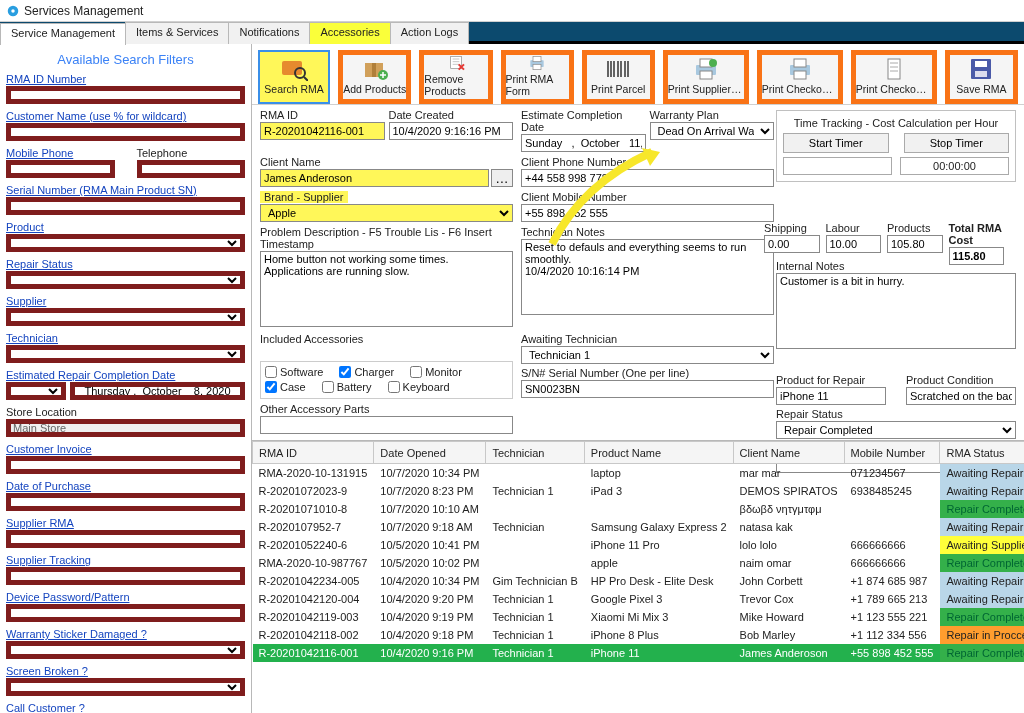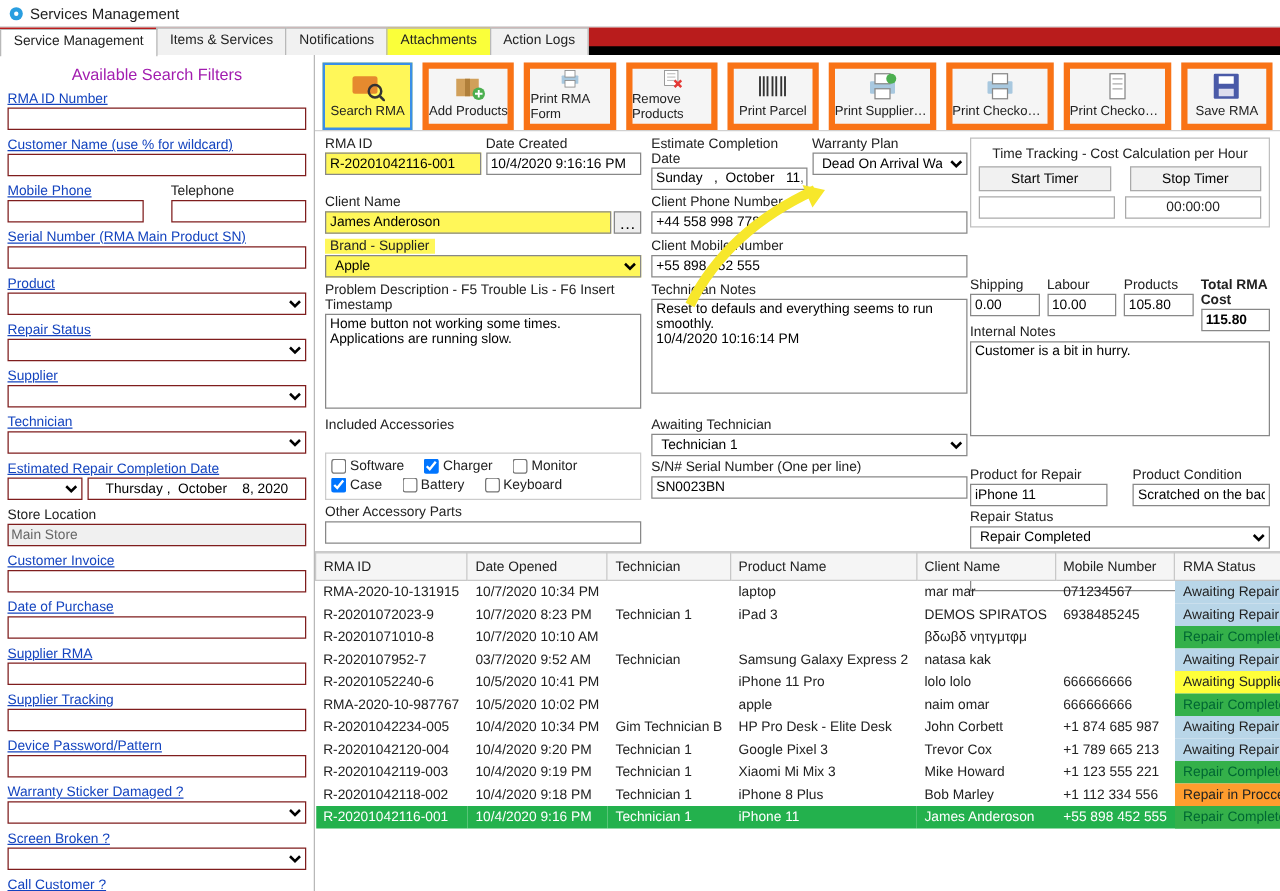--- a/index.html
+++ b/index.html
@@ -1,28 +1,28 @@
 <!DOCTYPE html>
 <html><head>
 <meta charset="utf-8">
 <style>
   * { box-sizing: border-box; margin: 0; padding: 0; }
   body { font-family: "Segoe UI", Tahoma, sans-serif; font-size: 11px; color: #222; background: #fff; overflow: hidden; width: 1024px; height: 713px; }
   .titlebar { display: flex; align-items: center; height: 22px; padding: 0 6px; background: #fff; border-bottom: 1px solid #d0d0d0; font-size: 12px; }
   .titlebar svg { margin-right: 4px; }
-  .tabs { display: flex; height: 22px; border-bottom: 7px solid #000000; background: #b91c1c; }
+  .tabs { display: flex; height: 22px; border-bottom: 3px solid #000000; background: #0c4a6e; }
   .tab { padding: 3px 10px 0; border: 1px solid #b8b8b8; border-bottom: none; margin-right: -1px; background: #f1f1f1; cursor: pointer; font-size: 11px; height: 22px; }
   .tab.active { background: #fff; position: relative; top: 1px; }
   .tab.hl { background: #faff3a; }
   .layout { display: flex; height: calc(713px - 44px); }
   .sidebar { width: 252px; border-right: 1px solid #b8b8b8; padding: 4px 6px; overflow-y: auto; }
-  .sidebar h3 { text-align: center; color: #a21caf; font-weight: normal; font-size: 13px; margin: 4px 0 6px; }
+  .sidebar h3 { text-align: center; color: #3b82f6; font-weight: normal; font-size: 13px; margin: 4px 0 6px; }
   .sidebar label { display: block; color: #1444bf; font-size: 11px; text-decoration: underline; margin-top: 6px; margin-bottom: 1px; }
   .sidebar label.plain { color: #222; text-decoration: none; }
-  .sidebar input, .sidebar select { width: 100%; height: 18px; border: 1px solid #7f1d1d; font-size: 11px; padding: 0 2px; background: #fff; }
+  .sidebar input, .sidebar select { width: 100%; height: 18px; border: 5px solid #7f1d1d; font-size: 11px; padding: 0 2px; background: #fff; }
   .sidebar .row2 { display: flex; gap: 22px; }
   .sidebar .row2 > div { flex: 1; }
   .sidebar .daterow { display: flex; gap: 4px; }
   .sidebar .daterow select { width: 60px; }
   .sidebar .daterow input { flex: 1; text-align: center; }
   .readonly { background: #f0f0f0 !important; color: #666; }
   .main { flex: 1; display: flex; flex-direction: column; overflow: hidden; position: relative; }
   .toolbar { display: flex; padding: 6px 6px 0; gap: 8px; border-bottom: 1px solid #d0d0d0; }
   .tool { width: 86px; height: 54px; border: 5px solid #f97316; background: #f5f5f5; display: flex; flex-direction: column; align-items: center; justify-content: center; font-size: 10.5px; cursor: pointer; padding-bottom: 2px; }
   .tool.active { border: 2px solid #3a8fe8; }
@@ -36,21 +36,21 @@
   .half { display: flex; gap: 4px; }
   .half .field { flex: 1; }
   .hl-input input, .hl-input select { background: #fff759 !important; }
   .hl-label label { background: #fff759; display: inline-block; padding: 0 4px; }
   .timer-box { border: 1px solid #c0c0c0; padding: 6px; position: absolute; right: 8px; top: 66px; width: 240px; }
   .timer-box .ttl { text-align: center; font-size: 11px; margin-bottom: 4px; }
   .timer-box .btns { display: flex; gap: 15px; margin-bottom: 4px; }
   .timer-box button { flex: 1; height: 20px; border: 1px solid #aaa; background: #f1f1f1; cursor: pointer; font-size: 11px; }
   .timer-box .disp { display: flex; gap: 8px; }
   .timer-box .disp div { flex: 1; border: 1px solid #aaa; height: 18px; text-align: center; line-height: 16px; font-size: 11px; }
-  .cost-row { position: absolute; right: 8px; top: 178px; display: flex; gap: 6px; width: 240px; }
+  .cost-row { position: absolute; right: 20px; top: 178px; display: flex; gap: 6px; width: 240px; }
   .cost-row .field { flex: 1; }
   .cost-row .field.total input { font-weight: bold; }
   .cost-row .field.total label { font-weight: bold; }
   .notes-right { position: absolute; right: 8px; top: 216px; width: 240px; }
   .repair-block { position: absolute; right: 8px; top: 330px; width: 240px; }
   .repair-block .r { display: flex; gap: 20px; margin-bottom: 3px; justify-content: space-between; }
   .repair-block .r .field { flex: 1; }
   .accessories { grid-column: 1; display: flex; flex-wrap: wrap; gap: 2px 16px; margin-top: 16px; }
   .accessories label { display: flex; align-items: center; gap: 3px; font-size: 11px; text-decoration: none; color: #222; }
   .accessories input[type=checkbox] { width: 12px; height: 12px; }
@@ -75,21 +75,21 @@
       <circle cx="8" cy="8" r="6" fill="#299ee0"></circle>
       <circle cx="8" cy="8" r="2" fill="#fff"></circle>
     </svg>
   <span>Services Management</span>
 </div>
 
 <div class="tabs">
   <div class="tab active">Service Management</div>
   <div class="tab">Items &amp; Services</div>
   <div class="tab">Notifications</div>
-  <div class="tab hl">Attachments</div>
+  <div class="tab hl">Accessories</div>
   <div class="tab">Action Logs</div>
 </div>
 
 <div class="layout">
 
   <div class="sidebar">
     <h3>Available Search Filters</h3>
 
     <label>RMA ID Number</label>
     <input style="">
@@ -175,33 +175,33 @@
         <svg class="ticon" viewBox="0 0 28 24">
             <rect x="4" y="6" width="18" height="14" fill="#d1a05a"></rect>
             <rect x="11" y="6" width="4" height="14" fill="#b07f3a"></rect>
             <circle cx="22" cy="18" r="5" fill="#4caf50"></circle>
             <path d="M22 15v6M19 18h6" stroke="#fff" stroke-width="1.5"></path>
           </svg>
         <span>Add Products</span>
       </div>
       <div class="tool">
         <svg class="ticon" viewBox="0 0 28 24">
+            <rect x="6" y="2" width="16" height="18" fill="#fff" stroke="#888"></rect>
+            <path d="M9 6h10M9 10h10M9 14h10" stroke="#aaa"></path>
+            <path d="M18 14l8 8M26 14l-8 8" stroke="#e53935" stroke-width="3"></path>
+          </svg>
+        <span>Remove Products</span>
+      </div>
+      <div class="tool">
+        <svg class="ticon" viewBox="0 0 28 24">
             <rect x="4" y="8" width="20" height="10" rx="1" fill="#a8c8df"></rect>
             <rect x="8" y="2" width="12" height="8" fill="#fff" stroke="#888"></rect>
             <rect x="8" y="14" width="12" height="8" fill="#fff" stroke="#888"></rect>
           </svg>
         <span>Print RMA Form</span>
-      </div>
-      <div class="tool">
-        <svg class="ticon" viewBox="0 0 28 24">
-            <rect x="6" y="2" width="16" height="18" fill="#fff" stroke="#888"></rect>
-            <path d="M9 6h10M9 10h10M9 14h10" stroke="#aaa"></path>
-            <path d="M18 14l8 8M26 14l-8 8" stroke="#e53935" stroke-width="3"></path>
-          </svg>
-        <span>Remove Products</span>
       </div>
       <div class="tool">
         <svg class="ticon" viewBox="0 0 28 24">
             <path d="M4 4v16M7 4v16M10 4v16M14 4v16M17 4v16M21 4v16M24 4v16" stroke="#333" stroke-width="1.5"></path>
           </svg>
         <span>Print Parcel</span>
       </div>
       <div class="tool">
         <svg class="ticon" viewBox="0 0 28 24">
             <rect x="4" y="8" width="20" height="10" rx="1" fill="#a8c8df"></rect>
@@ -418,21 +418,21 @@
               <td>R-20201071010-8</td>
               <td>10/7/2020 10:10 AM</td>
               <td></td>
               <td></td>
               <td>βδωβδ νητγμτφμ</td>
               <td></td>
               <td class="status-cell st-repair-comp">Repair Completed</td>
             </tr>
             <tr>
               <td>R-2020107952-7</td>
-              <td>03/7/2020 9:52 AM</td>
+              <td>10/7/2020 9:18 AM</td>
               <td>Technician</td>
               <td>Samsung Galaxy Express 2</td>
               <td>natasa kak</td>
               <td></td>
               <td class="status-cell st-await-repair">Awaiting Repair</td>
             </tr>
             <tr>
               <td>R-20201052240-6</td>
               <td>10/5/2020 10:41 PM</td>
               <td></td>

